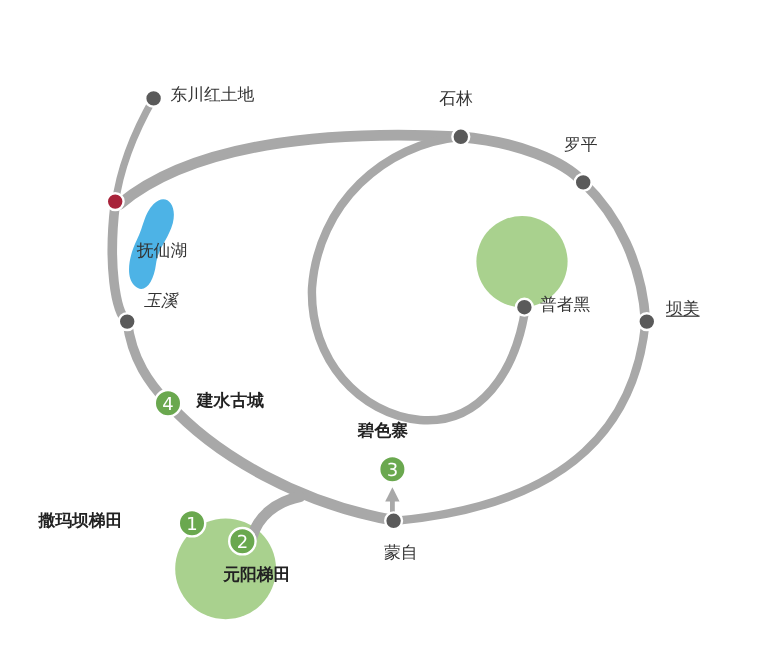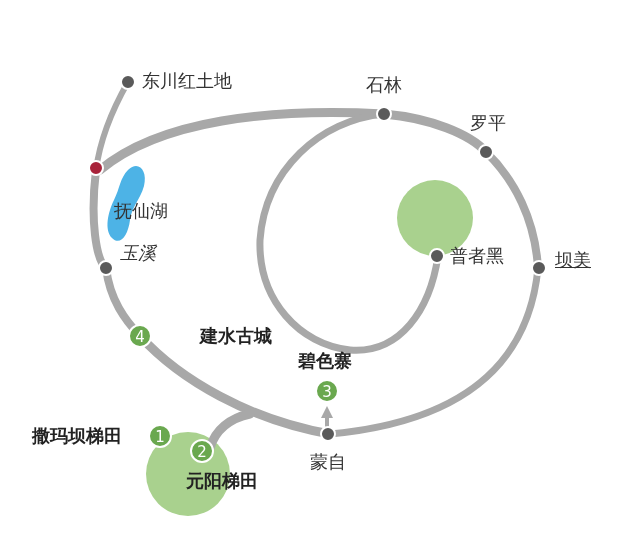--- a/index.html
+++ b/index.html
@@ -1,18 +1,18 @@
 <!DOCTYPE html>
 <html><head>
 <meta charset="utf-8">
 <style>
   html,body{margin:0;padding:0;background:#ffffff;}
   body{width:640px;height:542px;position:relative;overflow:hidden;font-family:"DejaVu Sans",sans-serif;}
   #map{position:absolute;left:0;top:0;width:640px;height:542px;}
-  .lbl{position:absolute;font-size:18px;color:#333;white-space:nowrap;line-height:1;}
+  .lbl{position:absolute;font-size:14px;color:#333;white-space:nowrap;line-height:1;}
   .lbl.bold{font-weight:bold;color:#222;}
 </style>
 </head>
 <body>
 
 <svg id="map" viewBox="0 0 640 542" xmlns="http://www.w3.org/2000/svg">
 
   <circle cx="435" cy="218" r="38" fill="#a9d18e"></circle>
   <circle cx="188" cy="474" r="42" fill="#a9d18e"></circle>
 
@@ -71,19 +71,19 @@
       </g>
   </g>
 </svg>
 
 <span class="lbl" style="left:142px;top:72px;">东川红土地</span>
 <span class="lbl" style="left:366px;top:76px;">石林</span>
 <span class="lbl" style="left:470px;top:114px;">罗平</span>
 <span class="lbl" style="left:450px;top:247px;text-align:center;">普者黑</span>
 <span class="lbl" style="left:555px;top:251px;text-decoration:underline;">坝美</span>
 <span class="lbl" style="left:120px;top:244px;font-style:italic;">玉溪</span>
-<span class="lbl" style="left:310px;top:454px;font-family:Liberation Mono, monospace;">蒙自</span>
+<span class="lbl" style="left:320px;top:454px;">蒙自</span>
 <span class="lbl" style="left:114px;top:202px;">抚仙湖</span>
 
 <span class="lbl bold" style="left:32px;top:427px;text-align:right;">撒玛坝梯田</span>
 <span class="lbl bold" style="left:186px;top:472px;">元阳梯田</span>
 <span class="lbl bold" style="left:298px;top:352px;text-align:right;">碧色寨</span>
-<span class="lbl bold" style="left:164px;top:327px;margin-left:36px;">建水古城</span>
+<span class="lbl bold" style="left:164px;top:327px;">建水古城</span>
 
 </body></html>

